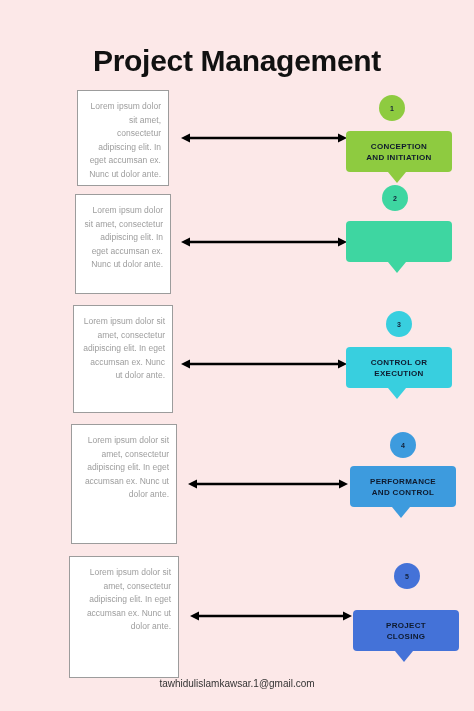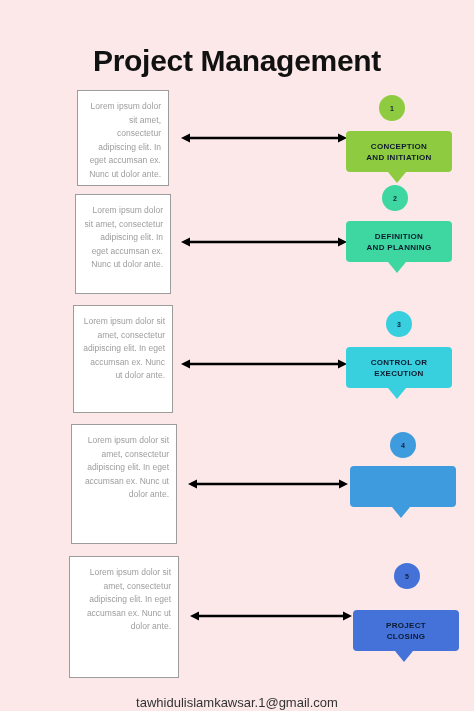--- a/index.html
+++ b/index.html
@@ -94,24 +94,23 @@
     border-right: 9px solid transparent;
     border-top-width: 11px;
     border-top-style: solid;
   }
   #footer-email {
     position: absolute;
     left: 0;
     top: 678px;
     width: 474px;
     text-align: center;
-    font-size: 13px;
+    font-size: 10px;
     color: #333333;
     font-family: "Liberation Sans", sans-serif;
-    margin-top: 17px;
   }
 </style>
 </head>
 <body>
 
 <div id="page">
 
   <div id="title">Project Management</div>
 
   <div class="stage">
@@ -142,24 +141,20 @@
     <svg class="arrow" style="left:181px; top:236px; width:166px;" viewBox="0 0 166 12" preserveAspectRatio="none">
       <line x1="8" y1="6" x2="158" y2="6" stroke="#000000" stroke-width="2.6"></line>
       <polygon points="0,6 9,1.5 9,10.5" fill="#000000"></polygon>
       <polygon points="166,6 157,1.5 157,10.5" fill="#000000"></polygon>
     </svg>
 
     <div class="badge" style="left:382px; top:185px; background:#3ed6a1;">2</div>
 
     <div class="chip-wrap" style="left:346px; top:221px;">
       <div class="chip" style="background:#3ed6a1;">
-        <span>
-          <span>DEFINITION</span><br>
-          <span>AND PLANNING</span>
-        </span>
         <span class="chip-tail" style="border-top-color:#3ed6a1;"></span>
       </div>
     </div>
   </div>
 
   <div class="stage">
     <div class="note" style="left:73px; top:305px; width:100px; height:108px;">Lorem ipsum dolor sit amet, consectetur adipiscing elit. In eget accumsan ex. Nunc ut dolor ante.</div>
 
     <svg class="arrow" style="left:181px; top:358px; width:166px;" viewBox="0 0 166 12" preserveAspectRatio="none">
       <line x1="8" y1="6" x2="158" y2="6" stroke="#000000" stroke-width="2.6"></line>
@@ -186,20 +181,24 @@
     <svg class="arrow" style="left:188px; top:478px; width:160px;" viewBox="0 0 160 12" preserveAspectRatio="none">
       <line x1="8" y1="6" x2="152" y2="6" stroke="#000000" stroke-width="2.6"></line>
       <polygon points="0,6 9,1.5 9,10.5" fill="#000000"></polygon>
       <polygon points="160,6 151,1.5 151,10.5" fill="#000000"></polygon>
     </svg>
 
     <div class="badge" style="left:390px; top:432px; background:#3d9bde;">4</div>
 
     <div class="chip-wrap" style="left:350px; top:466px;">
       <div class="chip" style="background:#3d9bde;">
+        <span>
+          <span>PERFORMANCE</span><br>
+          <span>AND CONTROL</span>
+        </span>
         <span class="chip-tail" style="border-top-color:#3d9bde;"></span>
       </div>
     </div>
   </div>
 
   <div class="stage">
     <div class="note" style="left:69px; top:556px; width:110px; height:122px;">Lorem ipsum dolor sit amet, consectetur adipiscing elit. In eget accumsan ex. Nunc ut dolor ante.</div>
 
     <svg class="arrow" style="left:190px; top:610px; width:162px;" viewBox="0 0 162 12" preserveAspectRatio="none">
       <line x1="8" y1="6" x2="154" y2="6" stroke="#000000" stroke-width="2.6"></line>

